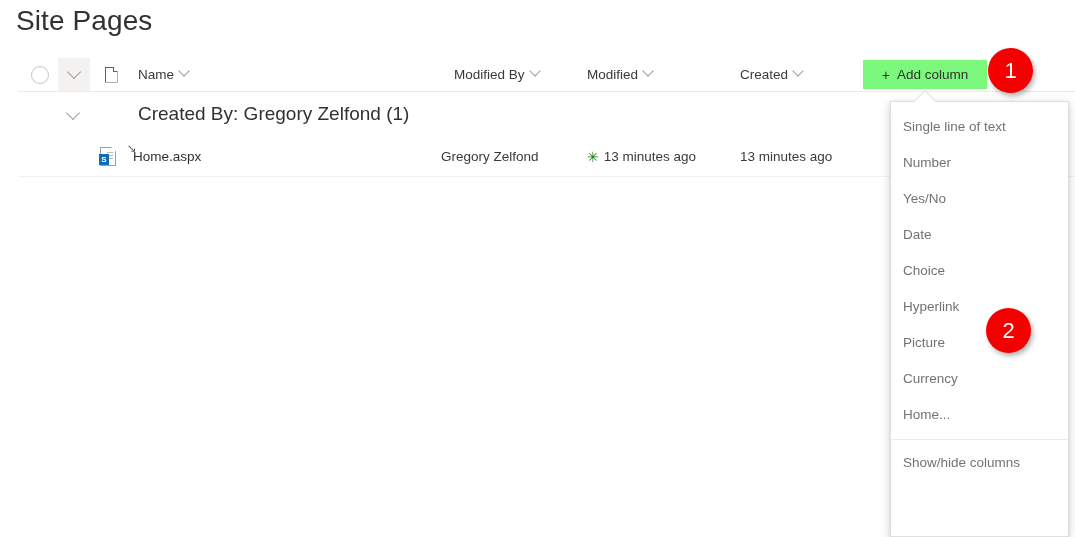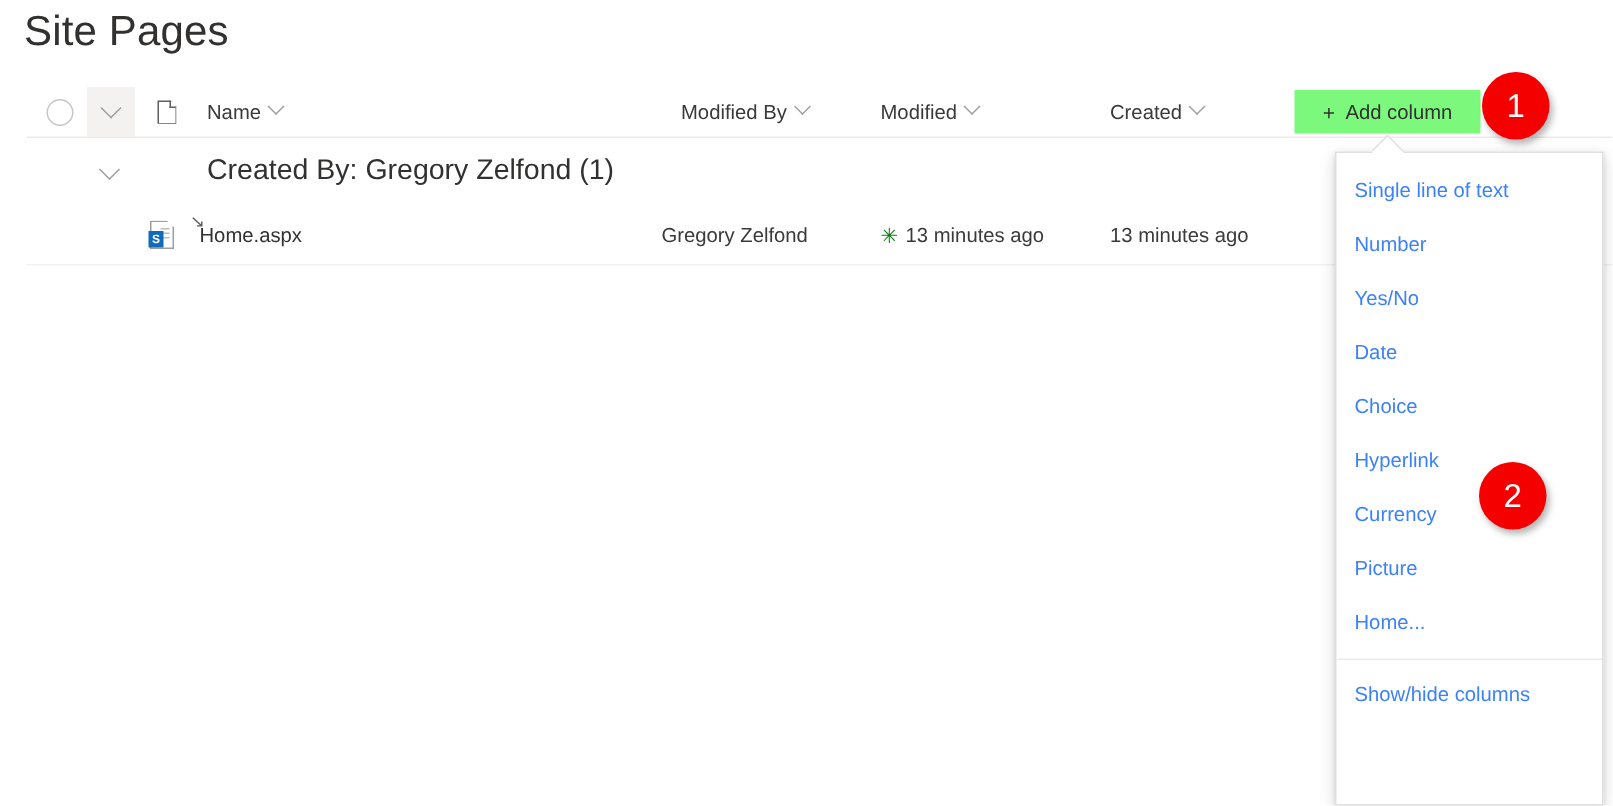--- a/index.html
+++ b/index.html
@@ -290,21 +290,21 @@
   #menu-list {
     list-style: none;
     margin: 0;
     padding: 7px 0 0 0;
   }
   .menu-item {
     height: 36px;
     line-height: 36px;
     padding: 0 12px;
     font-size: 13.5px;
-    color: #3b82f6;
+    color: #737373;
     white-space: nowrap;
     cursor: pointer;
   }
   .menu-divider {
     height: 1px;
     background: #edebe9;
     margin: 6px 0 5px 0;
   }
 
   
@@ -412,22 +412,22 @@
 
 <div id="menu-beak"></div>
 <div id="add-column-menu">
   <ul id="menu-list">
     <li class="menu-item">Single line of text</li>
     <li class="menu-item">Number</li>
     <li class="menu-item">Yes/No</li>
     <li class="menu-item">Date</li>
     <li class="menu-item">Choice</li>
     <li class="menu-item">Hyperlink</li>
+    <li class="menu-item">Picture</li>
     <li class="menu-item">Currency</li>
-    <li class="menu-item">Picture</li>
     <li class="menu-item">Home...</li>
     <li class="menu-divider"></li>
     <li class="menu-item">Show/hide columns</li>
   </ul>
 </div>
 
 <div class="badge" id="badge-1">1</div>
 <div class="badge" id="badge-2">2</div>
 
 </body></html>

